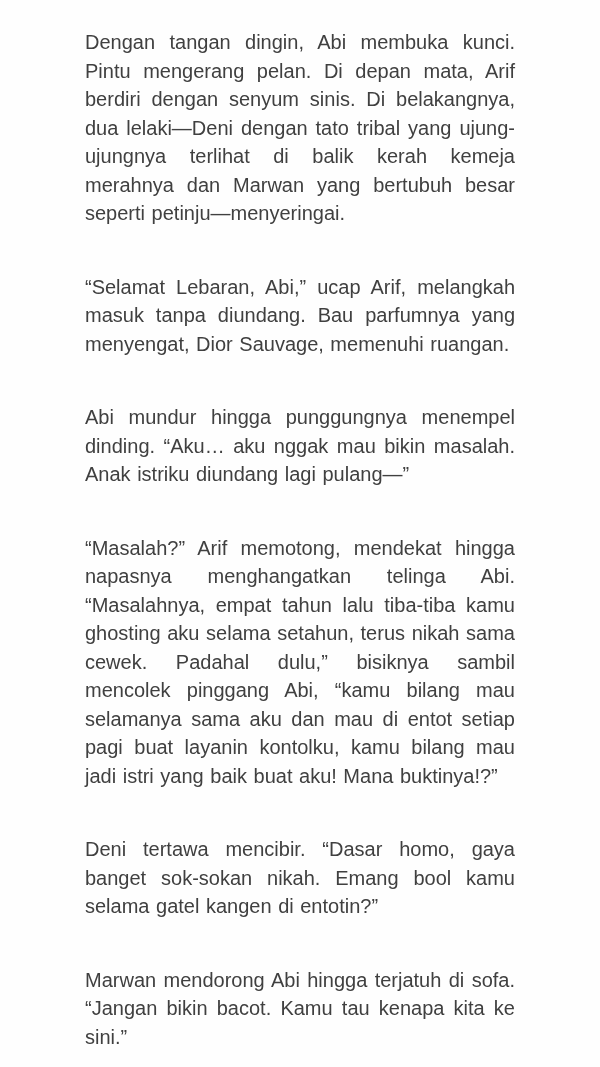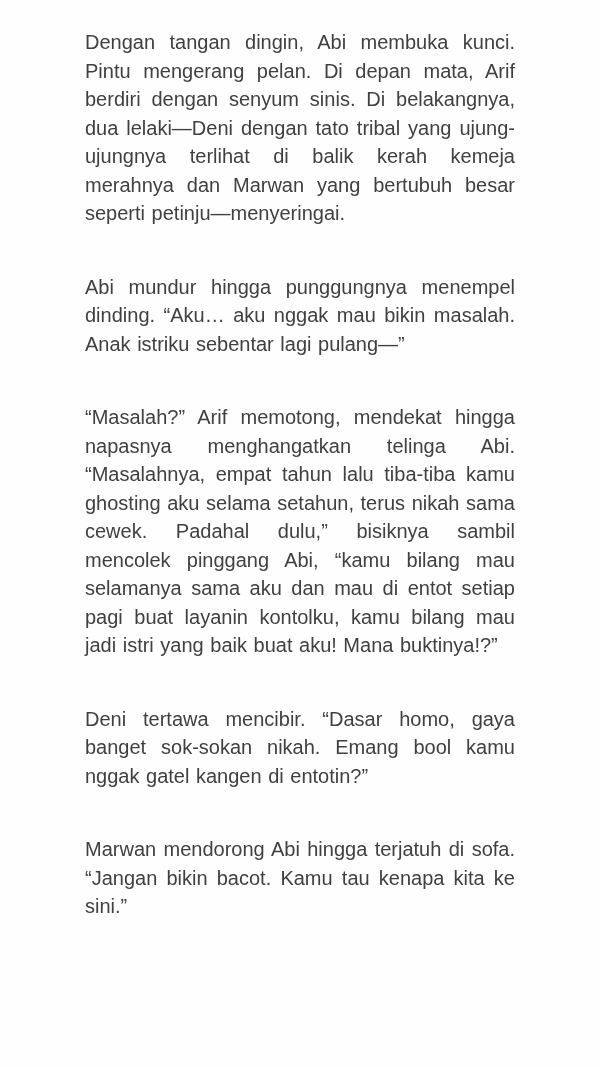--- a/index.html
+++ b/index.html
@@ -28,17 +28,18 @@
   }
   .para:last-child {
     margin-bottom: 0;
   }
 </style>
 </head>
 <body>
 
 <main class="page">
   <p class="para">Dengan tangan dingin, Abi membuka kunci. Pintu mengerang pelan. Di depan mata, Arif berdiri dengan senyum sinis. Di belakangnya, dua lelaki—Deni dengan tato tribal yang ujung-ujungnya terlihat di balik kerah kemeja merahnya dan Marwan yang bertubuh besar seperti petinju—menyeringai.</p>
-  <p class="para">Abi mundur hingga punggungnya menempel dinding. “Aku… aku nggak mau bikin masalah. Anak istriku sebentar lagi pulang—”</p>
+  <p class="para">“Selamat Lebaran, Abi,” ucap Arif, melangkah masuk tanpa diundang. Bau parfumnya yang menyengat, Dior Sauvage, memenuhi ruangan.</p>
+  <p class="para">Abi mundur hingga punggungnya menempel dinding. “Aku… aku nggak mau bikin masalah. Anak istriku diundang lagi pulang—”</p>
   <p class="para">“Masalah?” Arif memotong, mendekat hingga napasnya menghangatkan telinga Abi. “Masalahnya, empat tahun lalu tiba-tiba kamu ghosting aku selama setahun, terus nikah sama cewek. Padahal dulu,” bisiknya sambil mencolek pinggang Abi, “kamu bilang mau selamanya sama aku dan mau di entot setiap pagi buat layanin kontolku, kamu bilang mau jadi istri yang baik buat aku! Mana buktinya!?”</p>
-  <p class="para">Deni tertawa mencibir. “Dasar homo, gaya banget sok-sokan nikah. Emang bool kamu nggak gatel kangen di entotin?”</p>
+  <p class="para">Deni tertawa mencibir. “Dasar homo, gaya banget sok-sokan nikah. Emang bool kamu selama gatel kangen di entotin?”</p>
   <p class="para">Marwan mendorong Abi hingga terjatuh di sofa. “Jangan bikin bacot. Kamu tau kenapa kita ke sini.”</p>
 </main>
 
 </body></html>

